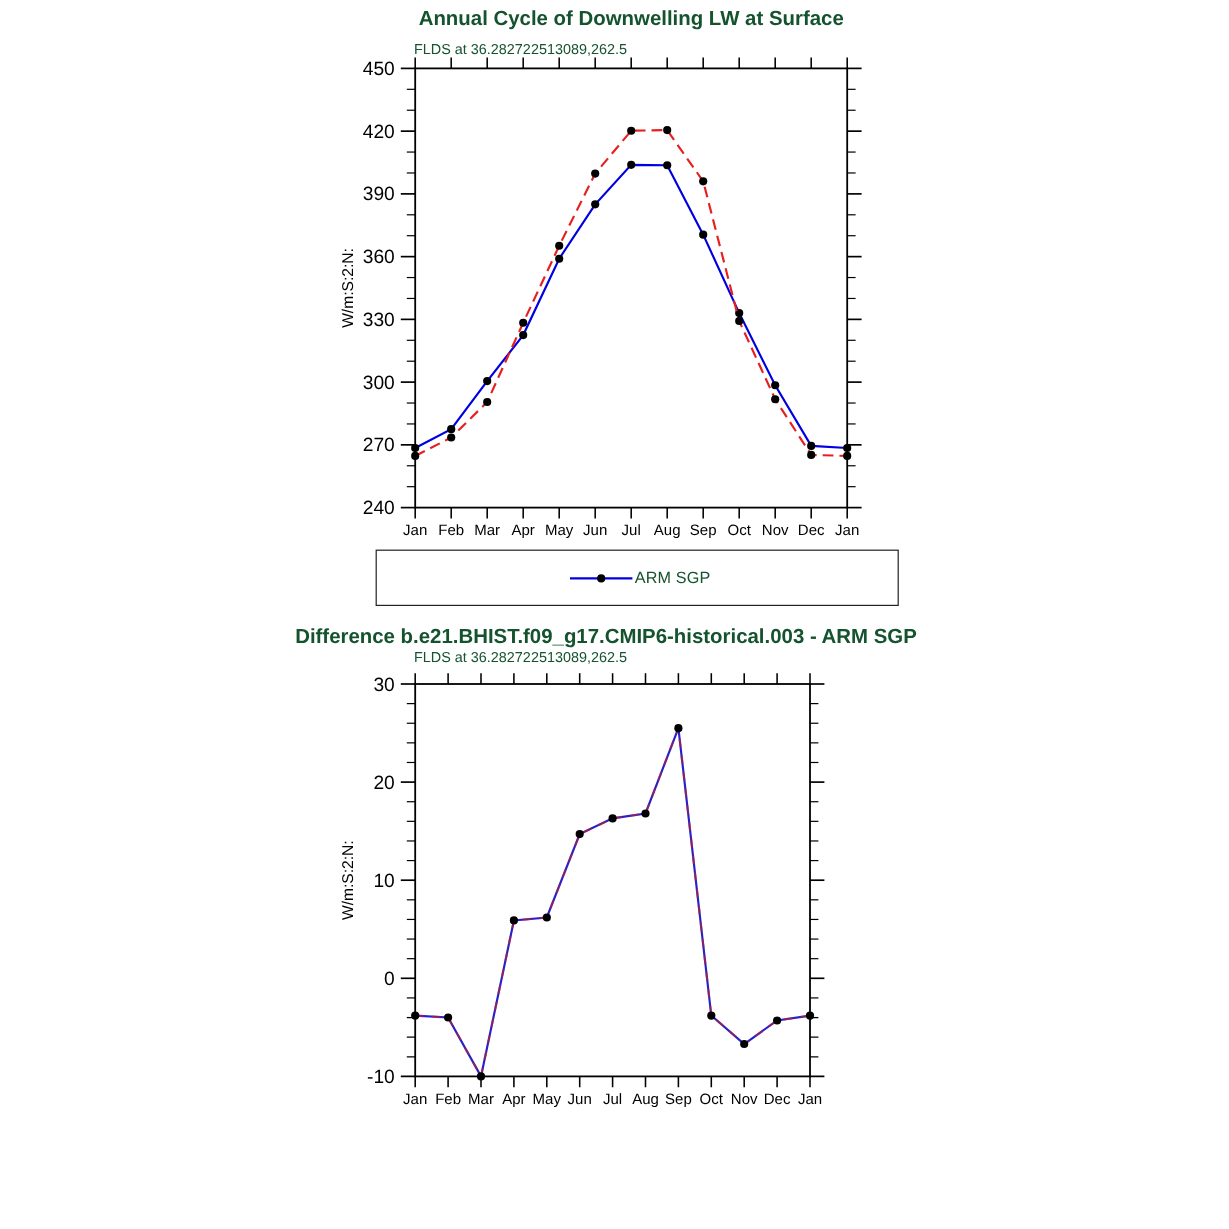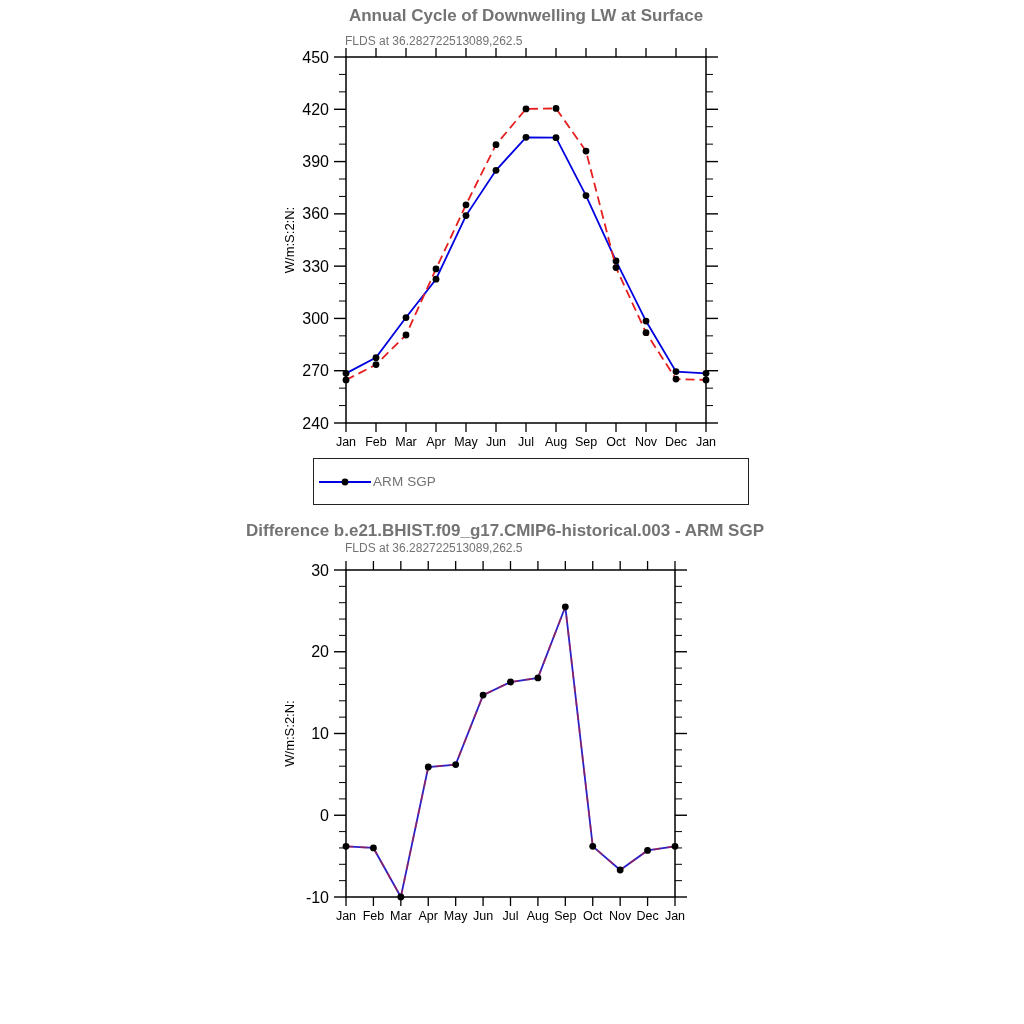--- a/index.html
+++ b/index.html
@@ -1,26 +1,26 @@
 <!DOCTYPE html>
 <html><head>
 <meta charset="utf-8">
 <style>
   html,body{margin:0;padding:0;background:#fff;}
   .page{position:relative;width:1024px;height:1024px;background:#ffffff;overflow:hidden;
-        font-family:"Liberation Sans","DejaVu Sans",sans-serif;color:#737373;}
+        font-family:"Liberation Sans","DejaVu Sans",sans-serif;color:#14532d;}
   .chart-title{position:absolute;transform:translateX(-50%);font-weight:bold;font-size:17px;white-space:nowrap;}
   #title-top{left:526px;top:6px;}
   #title-bottom{left:505px;top:521px;}
   .chart-subtitle{position:absolute;font-size:12px;white-space:nowrap;}
   #subtitle-top{left:345px;top:34px;}
   #subtitle-bottom{left:345px;top:541px;}
   .chart-svg{position:absolute;left:0;top:0;width:1024px;height:1024px;}
   .legend-box{position:absolute;left:313px;top:458px;width:436px;height:47px;border:1.5px solid #222;
-              box-sizing:border-box;background:#fff;display:flex;flex-direction:column;justify-content:space-evenly;padding:1px 0;}
+              box-sizing:border-box;background:#fff;display:flex;flex-direction:row;justify-content:space-evenly;padding:1px 0;}
   .legend-row{display:flex;align-items:center;}
   .legend-swatch{width:56px;height:12px;margin-left:3px;flex:0 0 auto;}
   .legend-label{font-size:13.5px;white-space:nowrap;letter-spacing:0.1px;}
   svg text{fill:#000;font-family:"Liberation Sans","DejaVu Sans",sans-serif;}
 </style>
 </head>
 <body>
 
 <div class="page">
 

